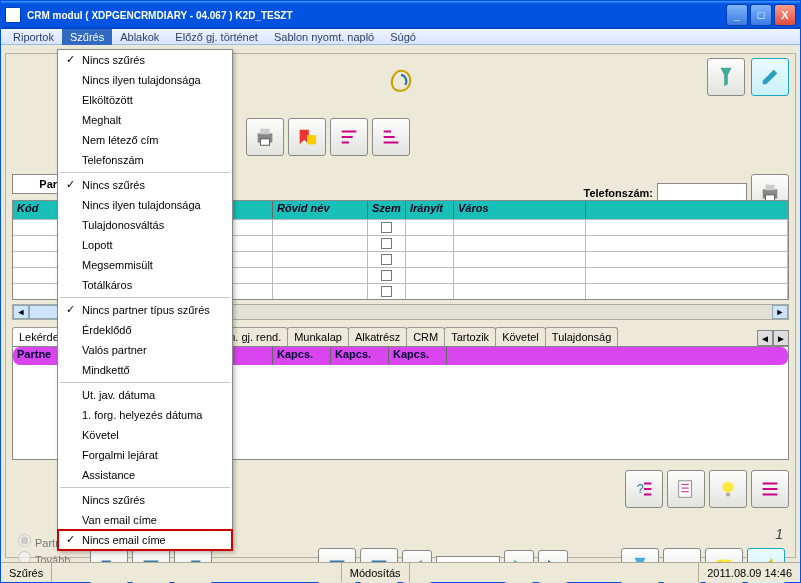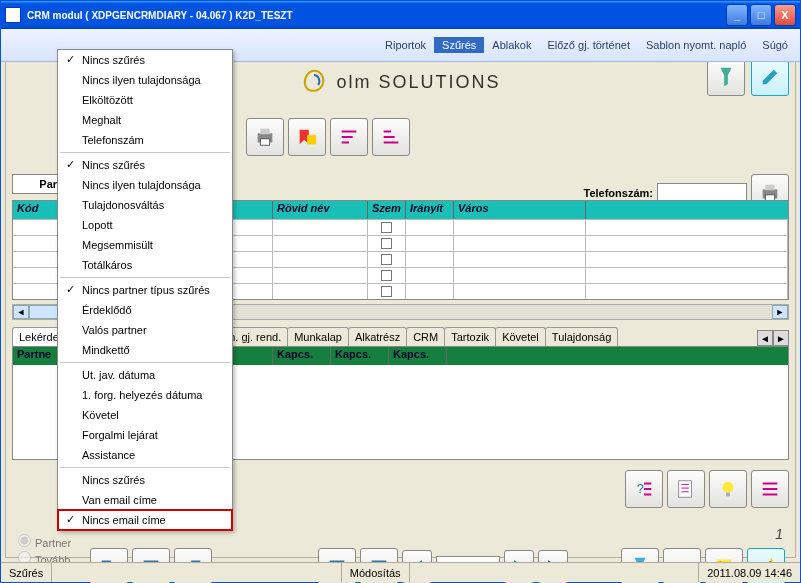--- a/index.html
+++ b/index.html
@@ -8,21 +8,21 @@
   
   .window { width: 801px; height: 583px; border: 1px solid #0053e1; background: #ece9d8; position: relative; }
   .titlebar { height: 28px; background: linear-gradient(to bottom, #3c9bff 0%, #0053e1 10%, #0053e1 90%, #003db3 100%); display: flex; align-items: center; padding: 0 4px; }
   .title-icon { width: 16px; height: 16px; background: #fff; border: 1px solid #003db3; margin-right: 6px; }
   .titlebar-text { color: #fff; font-weight: bold; font-size: 10px; flex: 1; }
   .titlebar-buttons { display: flex; gap: 2px; }
   .tb-btn { width: 22px; height: 22px; background: linear-gradient(to bottom,#7eb6ff,#3d7ae0); border: 1px solid #003db3; border-radius: 3px; display:flex; align-items:center; justify-content:center; color:#fff; font-weight:bold; font-size:11px; cursor:pointer; }
   .tb-close { background: linear-gradient(to bottom,#ff9c8c,#e04b3d); }
   
   
-  .menubar { height: 33px; background: linear-gradient(to bottom,#eef3ff,#d8e4ff); border-bottom: 1px solid #9cb9e8; display:flex; align-items:center; padding: 0 4px; position: relative; z-index: 5; justify-content: flex-end; }
+  .menubar { height: 16px; background: linear-gradient(to bottom,#eef3ff,#d8e4ff); border-bottom: 1px solid #9cb9e8; display:flex; align-items:center; padding: 0 4px; position: relative; z-index: 5; }
   .menu-item { padding: 2px 8px; color: #2a3f6a; cursor:pointer; }
   .menu-item.open { background:#316ac5; color:#fff; }
   
   
   .dropdown { position:absolute; top:48px; left:56px; width:176px; background:#fff; border:1px solid #8a8a8a; box-shadow:2px 2px 4px rgba(0,0,0,0.25); z-index:100; }
   .dd-item { padding: 3px 8px 3px 24px; position:relative; cursor:pointer; white-space:nowrap; font-size:11px; line-height:14px; }
   .dd-item.checked::before { content:"✓"; position:absolute; left:8px; top:2px; font-size:11px; }
   .dd-sep { height:1px; background:#c8c8c8; margin:2px 2px; }
   .dd-item.highlighted { outline:2px solid #d00000; outline-offset:-1px; }
   
@@ -63,21 +63,21 @@
   
   
   .tabs-row { position:absolute; left:6px; right:6px; top:270px; height:22px; display:flex; align-items:end; gap:0; }
   .tab { padding:3px 6px; border:1px solid #999; border-bottom:none; background:#ece9d8; border-radius:3px 3px 0 0; font-size:11px; cursor:pointer; margin-right:-1px; white-space:nowrap; }
   .tab.active { background:#fff; font-weight:normal; position:relative; z-index:2; }
   .tab-scroll { margin-left:auto; display:flex; }
   .tab-scroll div { width:16px; height:16px; border:1px solid #888; background:#ddd; display:flex; align-items:center; justify-content:center; font-size:10px; cursor:pointer; }
   
   
   .grid2 { position:absolute; left:6px; right:6px; top:292px; height:114px; border:1px solid #888; background:#fff; }
-  .grid2-head { display:flex; background:#15803d; height:18px; }
+  .grid2-head { display:flex; background:#d946ef; height:18px;border-radius:7px; }
   .grid2-head div { border-right:1px solid #666; padding:1px 4px; font-weight:bold; font-size:11px; color:#003; }
   .g2-part{width:64px;} .g2-gap{width:196px;} .g2-k{width:58px;}
   
   
   .btn-row-info { position:absolute; right:6px; top:416px; display:flex; gap:4px; }
   .radio-group { position:absolute; left:12px; top:480px; font-size:11px; color:#777; }
   .radio-group label { display:block; line-height:15px; }
   .radio-group input { margin-right:4px; }
   
   .bottom-toolbar-left { position:absolute; left:84px; top:494px; display:flex; gap:4px; align-items:center; }
@@ -117,20 +117,21 @@
     <div class="menu-item">Előző gj. történet</div>
     <div class="menu-item">Sablon nyomt. napló</div>
     <div class="menu-item">Súgó</div>
   </div>
 
   <div class="dropdown">
     <div class="dd-item checked">Nincs szűrés</div>
     <div class="dd-item">Nincs ilyen tulajdonsága</div>
     <div class="dd-item">Elköltözött</div>
     <div class="dd-item">Meghalt</div>
+    <div class="dd-item">Nem létező cím</div>
     <div class="dd-item">Telefonszám</div>
     <div class="dd-sep"></div>
     <div class="dd-item checked">Nincs szűrés</div>
     <div class="dd-item">Nincs ilyen tulajdonsága</div>
     <div class="dd-item">Tulajdonosváltás</div>
     <div class="dd-item">Lopott</div>
     <div class="dd-item">Megsemmisült</div>
     <div class="dd-item">Totálkáros</div>
     <div class="dd-sep"></div>
     <div class="dd-item checked">Nincs partner típus szűrés</div>
@@ -150,21 +151,20 @@
   </div>
 
   <div class="content">
     <div class="panel">
       <div class="logo-row">
         <div class="logo-box">
           <svg class="logo-swirl" viewBox="0 0 40 40">
               <path d="M20 4 C30 4 36 14 32 24 C28 34 12 36 8 26 C4 16 12 4 20 4 Z" fill="none" stroke="#c9a400" stroke-width="3"></path>
               <path d="M20 10 C26 10 30 18 26 24" fill="none" stroke="#2a6fb0" stroke-width="3"></path>
             </svg>
-          <span style="font-size:18px;letter-spacing:2px;color:#333;"><span>olm</span> <span>SOLUTIONS</span></span>
         </div>
         <div class="tool-row">
           <div class="tool-btn">
               <svg viewBox="0 0 24 24">
                 <path d="M6 2 L18 2 L14 10 L14 20 L10 22 L10 10 Z" fill="#4a9"></path>
               </svg>
             </div>
           <div class="tool-btn accent">
               <svg viewBox="0 0 24 24">
                 <path d="M4 20 L8 20 L20 8 L16 4 L4 16 Z" fill="#2aa0c0"></path>

